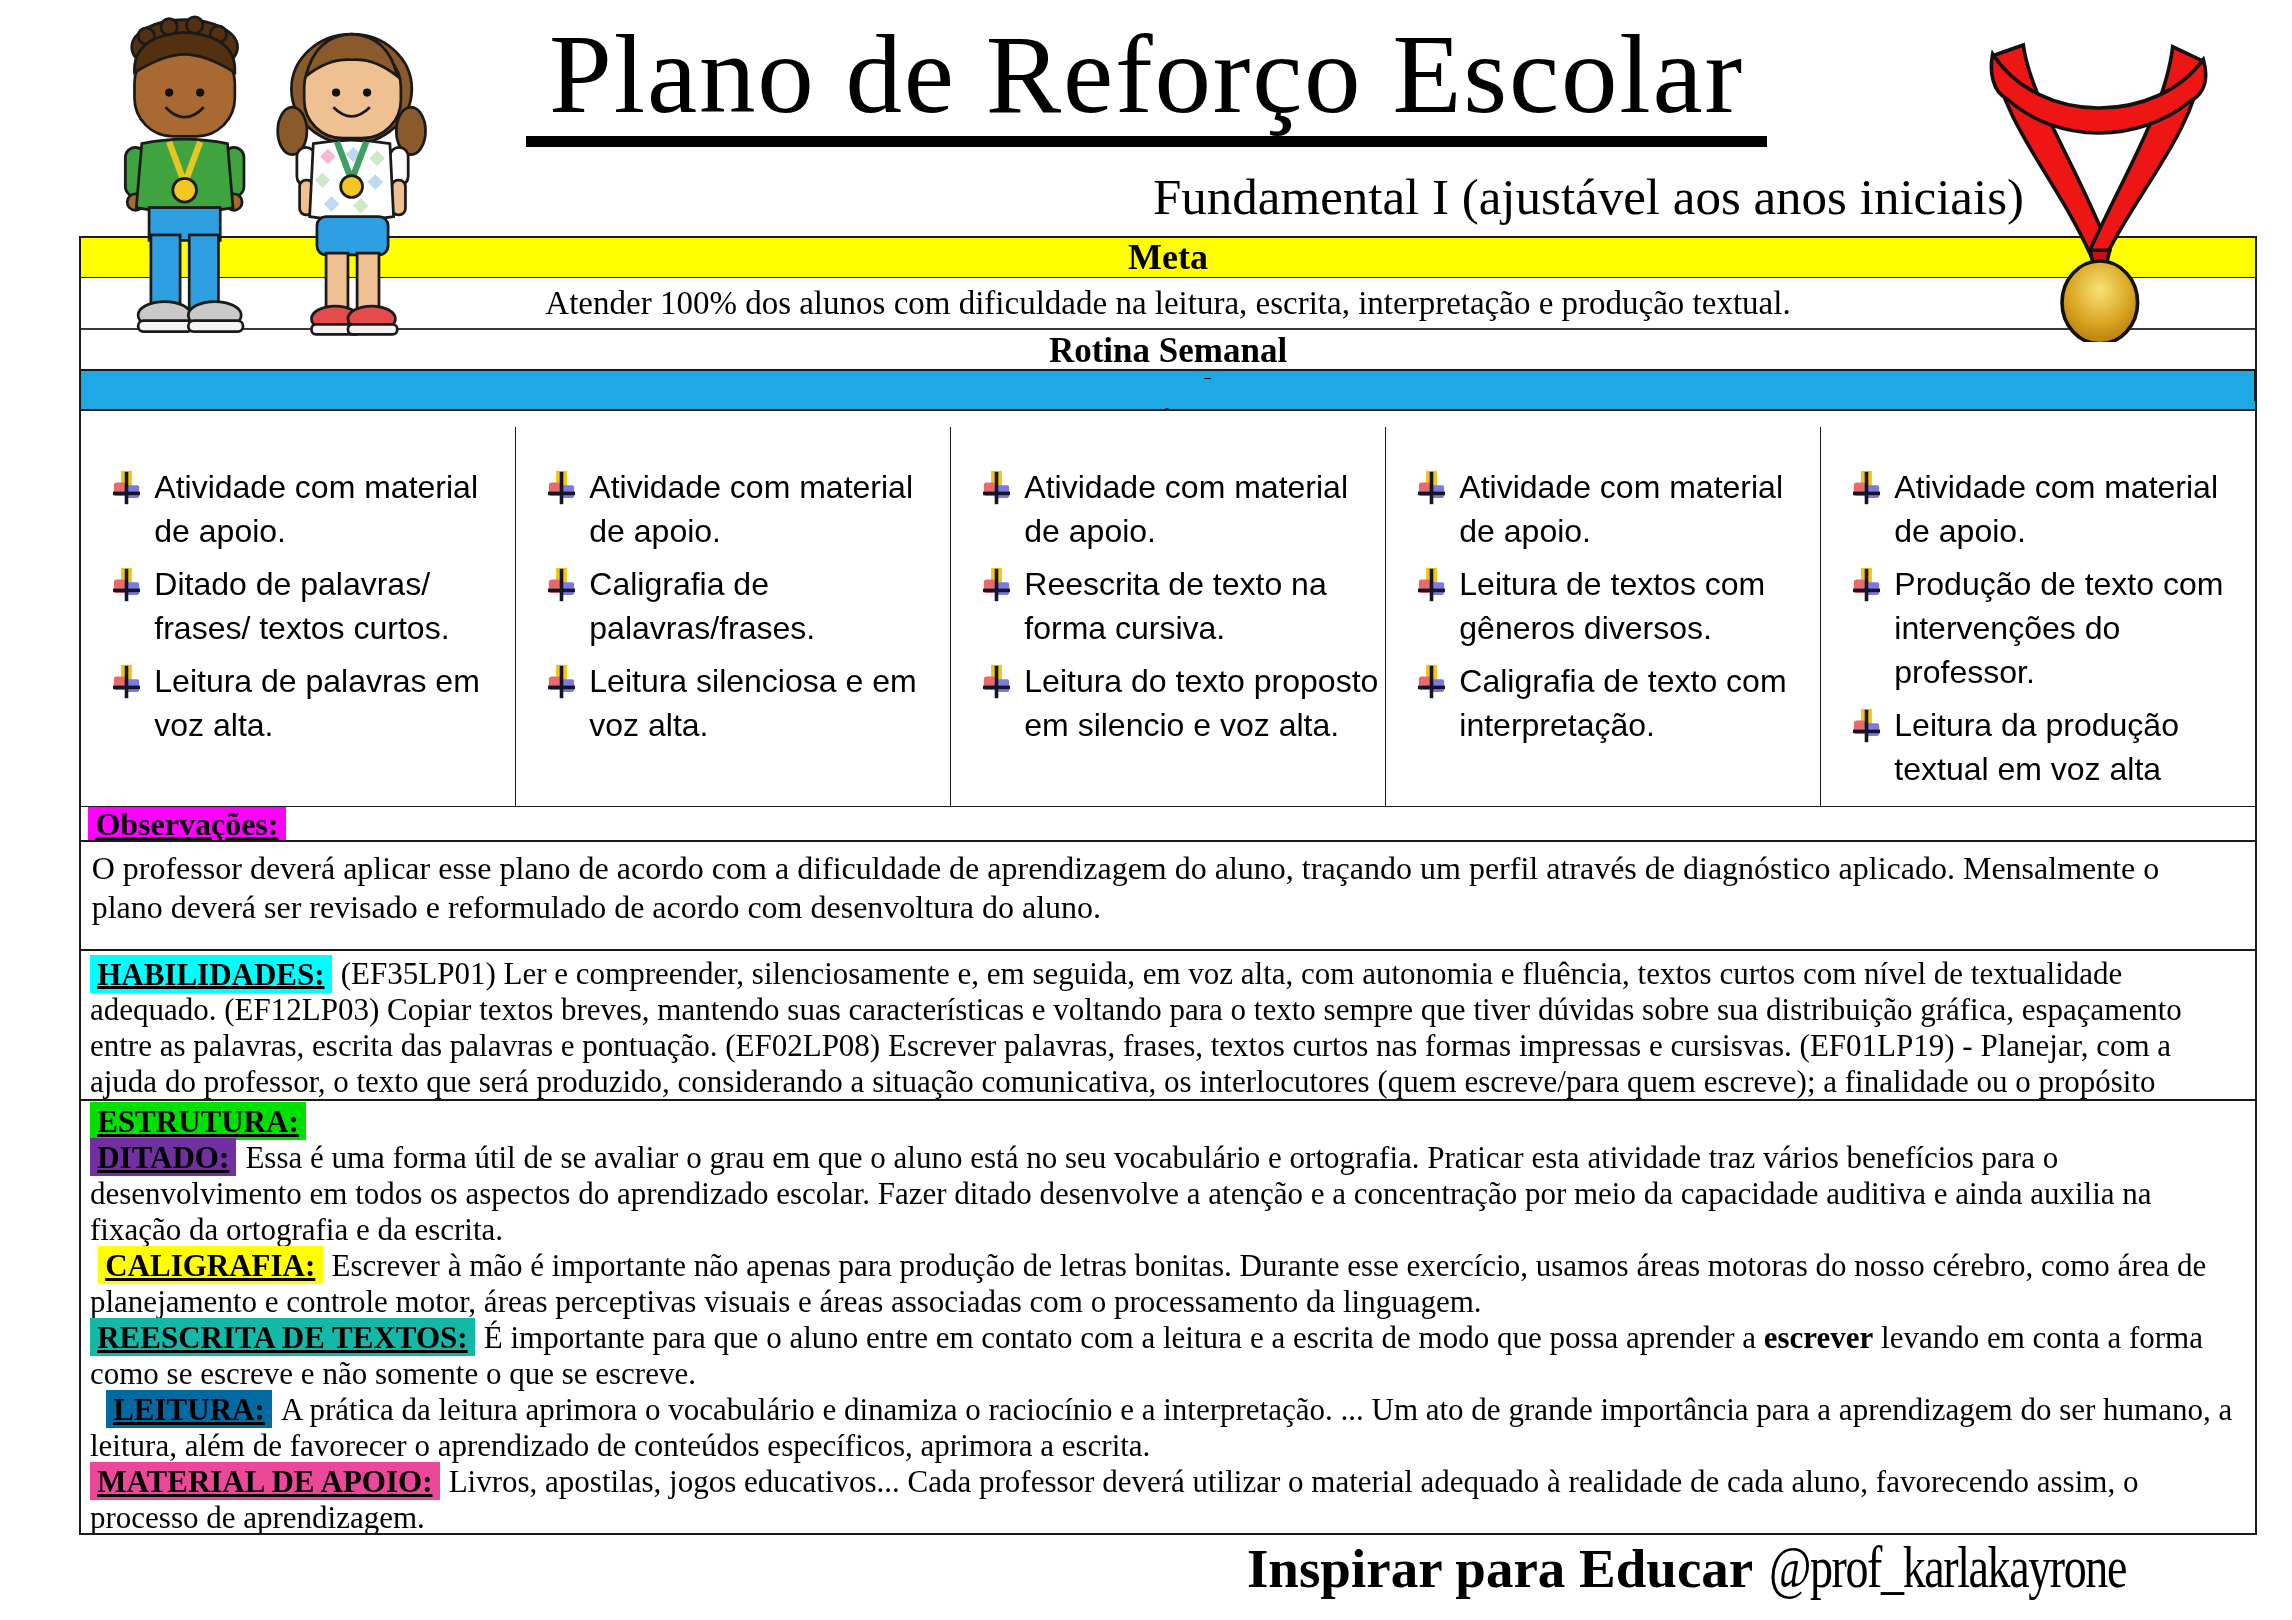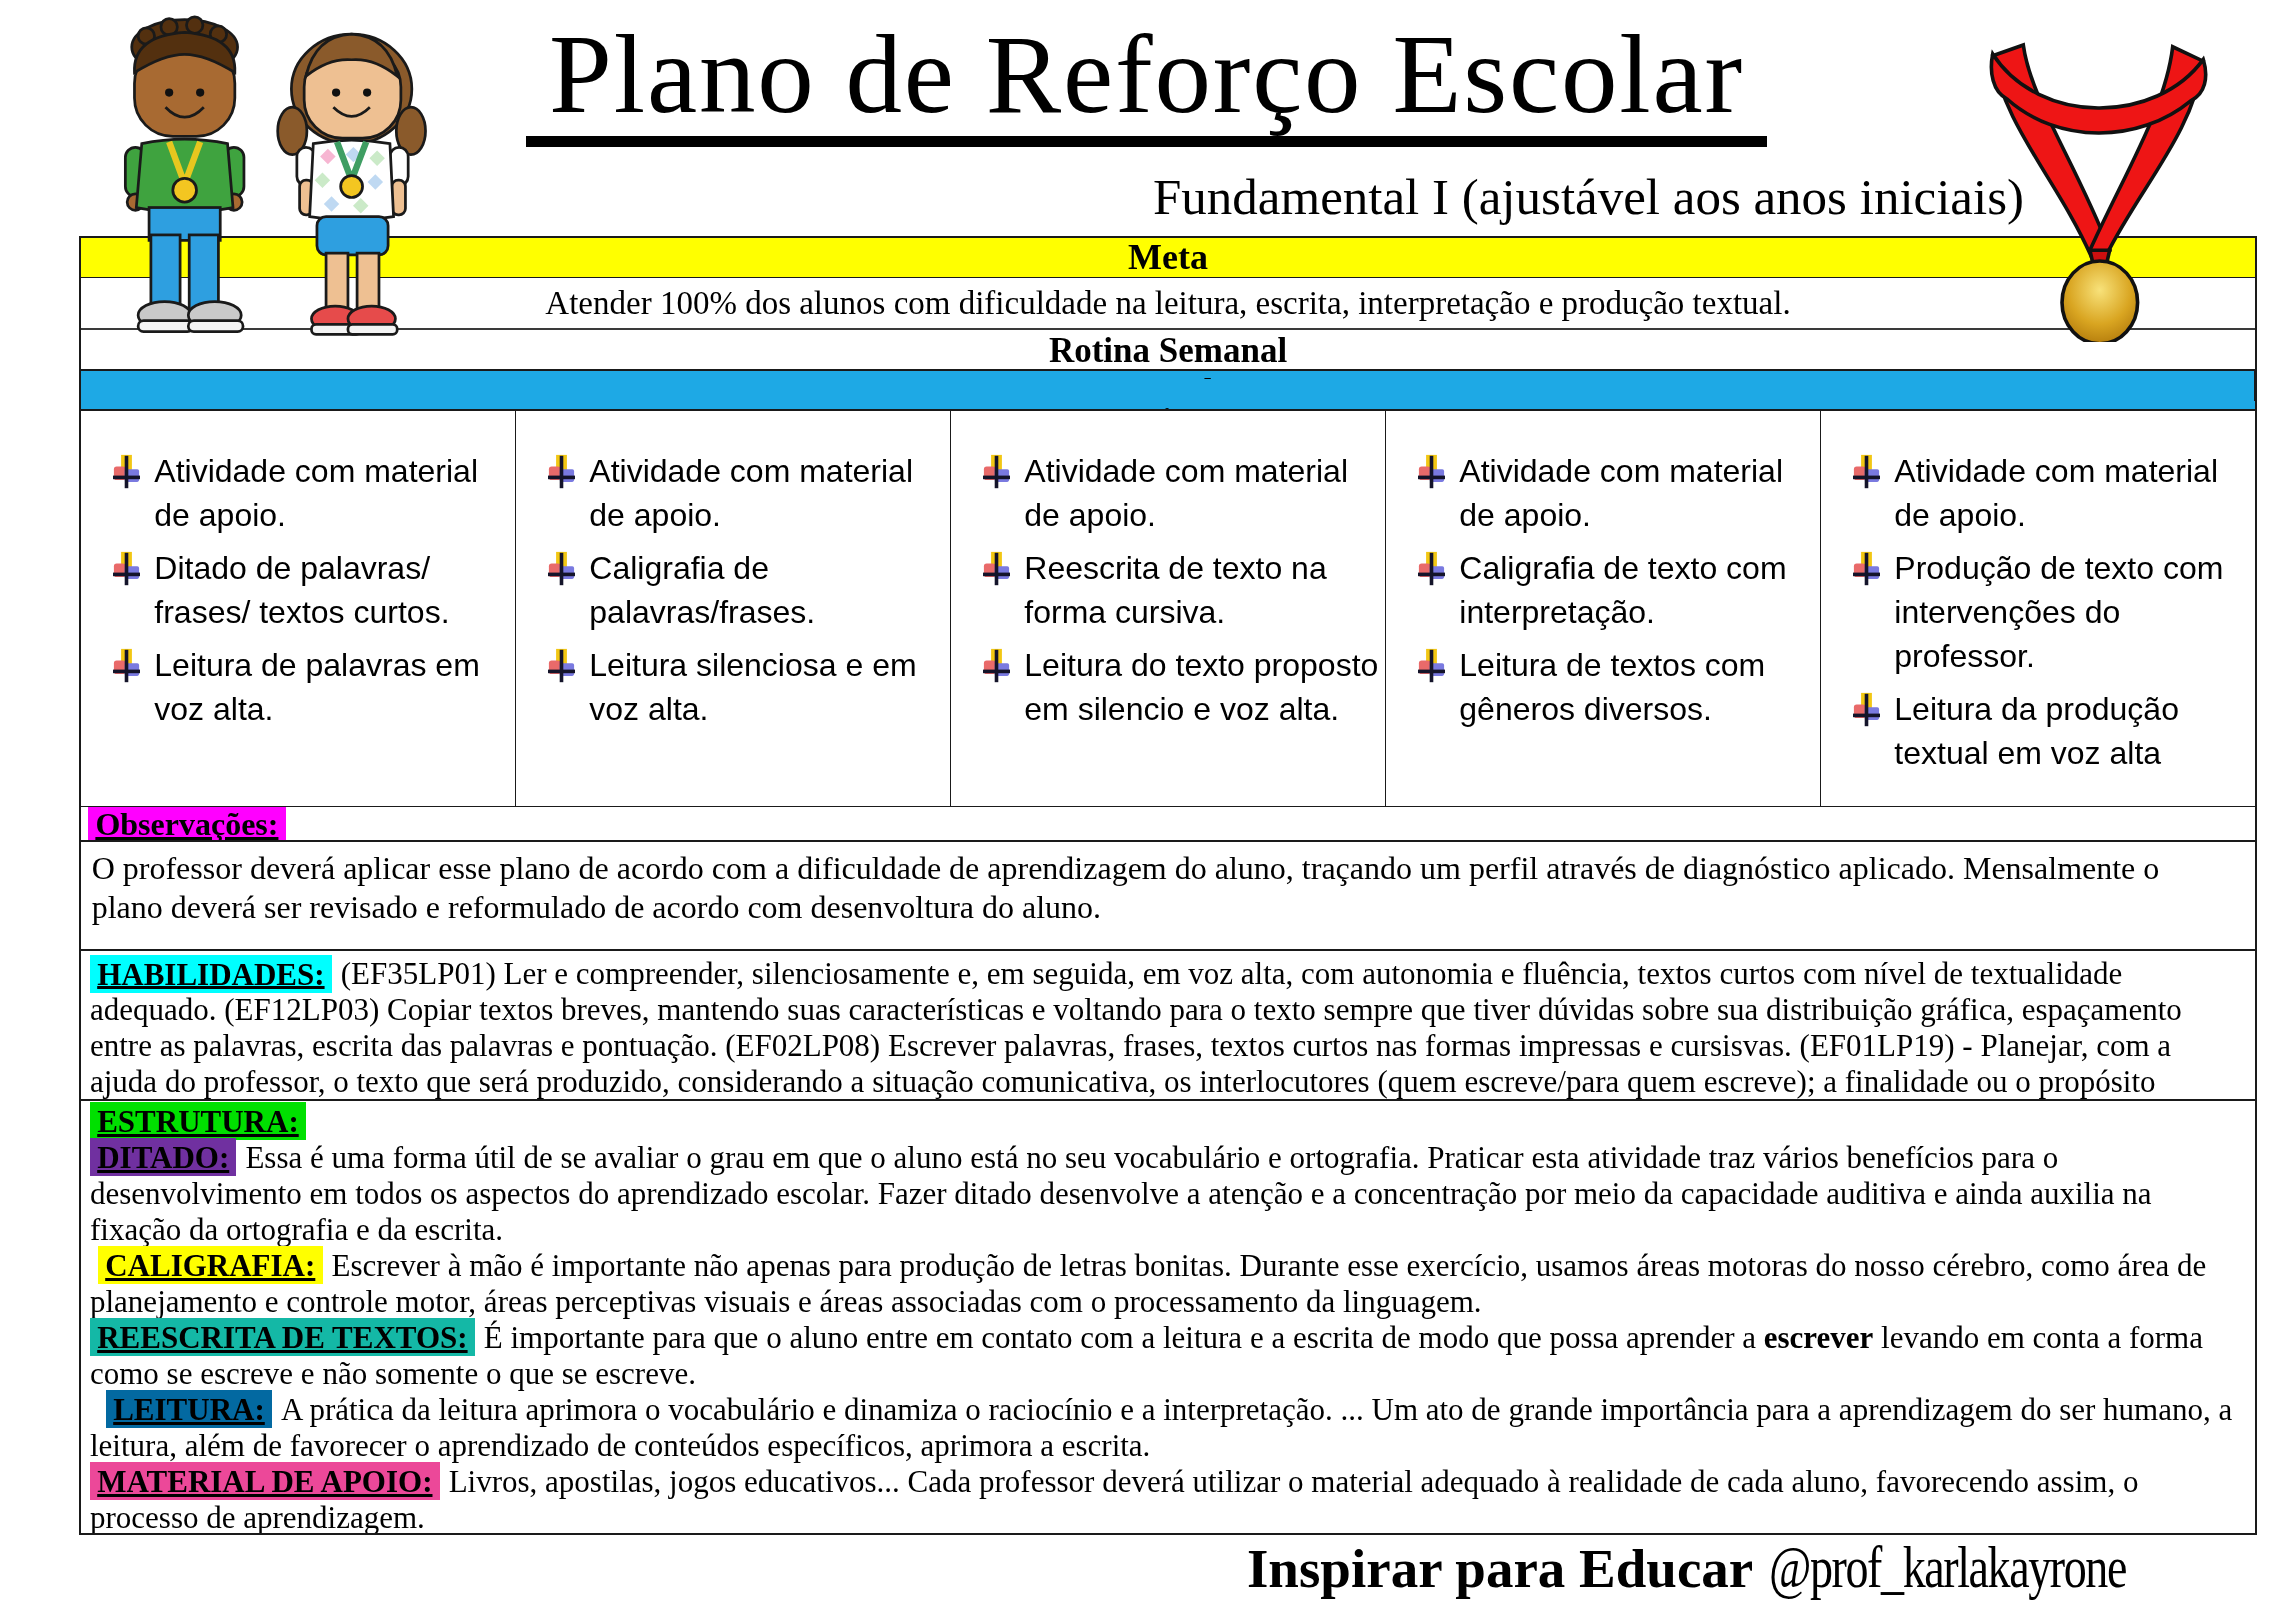--- a/index.html
+++ b/index.html
@@ -25,21 +25,21 @@
   .meta-text{height:52px;border-bottom:2.7px solid #3a3a3a;text-align:center;font-size:33px;line-height:50px;}
   .rotina{height:41px;border-bottom:2.7px solid #1a1a1a;text-align:center;font-weight:bold;font-size:35px;line-height:41px;}
 
   .day-head{display:flex;height:40px;border-bottom:2.7px solid #1a1a1a;flex-direction:column;}
   .day-head-cell{flex:1;border-right:1.8px solid #1a1a1a;text-align:center;font-weight:bold;
                  font-size:34px;line-height:39px;box-sizing:border-box;overflow:hidden;}
   .day-head-cell:last-child{border-right:none;}
 
   .day-body{display:flex;height:396px;border-bottom:1.8px solid #1a1a1a;}
   .day-cell{flex:1;border-right:1.8px solid #1a1a1a;box-sizing:border-box;
-            padding:38px 6px 0 32px;overflow:hidden;}
+            padding:38px 6px 0 32px;overflow:hidden;margin-top:16px;}
   .day-cell:last-child{border-right:none;}
   .activity{display:flex;gap:14.3px;font-family:"Liberation Sans",sans-serif;
             font-size:32px;line-height:44px;margin-bottom:9px;}
   .bullet{flex:0 0 27px;margin-top:5.4px;}
 
   .obs-label-row{height:35px;border-bottom:2.7px solid #1a1a1a;padding-left:7.2px;font-size:32px;line-height:34px;}
   .obs-text-row{height:109px;border-bottom:2.7px solid #1a1a1a;font-size:32px;line-height:39px;
                 padding:7.2px 27px 0 10.7px;}
   .hab-row{height:150px;border-bottom:2.7px solid #1a1a1a;font-size:31px;line-height:36px;
            padding:5.4px 21.5px 0 9px;}
@@ -292,33 +292,33 @@
           <div class="activity">
             <span class="bullet">
   <svg width="27" height="36" viewBox="0 0 30 40" xmlns="http://www.w3.org/2000/svg">
     <rect x="9" y="1" width="12" height="22" fill="#F2C713"></rect>
     <rect x="1" y="14" width="13" height="15" rx="3" fill="#E96A6A"></rect>
     <rect x="13" y="17" width="16" height="14" rx="2" fill="#7A7AE0"></rect>
     <rect x="13" y="2" width="4" height="36" fill="#14142a"></rect>
     <rect x="0" y="24" width="30" height="4" fill="#14142a"></rect>
   </svg>
 </span>
+            <span class="activity-text">Leitura de textos com gêneros diversos.</span>
+          </div>
+          <div class="activity">
+            <span class="bullet">
+  <svg width="27" height="36" viewBox="0 0 30 40" xmlns="http://www.w3.org/2000/svg">
+    <rect x="9" y="1" width="12" height="22" fill="#F2C713"></rect>
+    <rect x="1" y="14" width="13" height="15" rx="3" fill="#E96A6A"></rect>
+    <rect x="13" y="17" width="16" height="14" rx="2" fill="#7A7AE0"></rect>
+    <rect x="13" y="2" width="4" height="36" fill="#14142a"></rect>
+    <rect x="0" y="24" width="30" height="4" fill="#14142a"></rect>
+  </svg>
+</span>
             <span class="activity-text">Caligrafia de texto com interpretação.</span>
-          </div>
-          <div class="activity">
-            <span class="bullet">
-  <svg width="27" height="36" viewBox="0 0 30 40" xmlns="http://www.w3.org/2000/svg">
-    <rect x="9" y="1" width="12" height="22" fill="#F2C713"></rect>
-    <rect x="1" y="14" width="13" height="15" rx="3" fill="#E96A6A"></rect>
-    <rect x="13" y="17" width="16" height="14" rx="2" fill="#7A7AE0"></rect>
-    <rect x="13" y="2" width="4" height="36" fill="#14142a"></rect>
-    <rect x="0" y="24" width="30" height="4" fill="#14142a"></rect>
-  </svg>
-</span>
-            <span class="activity-text">Leitura de textos com gêneros diversos.</span>
           </div>
         </div>
         <div class="day-cell">
           <div class="activity">
             <span class="bullet">
   <svg width="27" height="36" viewBox="0 0 30 40" xmlns="http://www.w3.org/2000/svg">
     <rect x="9" y="1" width="12" height="22" fill="#F2C713"></rect>
     <rect x="1" y="14" width="13" height="15" rx="3" fill="#E96A6A"></rect>
     <rect x="13" y="17" width="16" height="14" rx="2" fill="#7A7AE0"></rect>
     <rect x="13" y="2" width="4" height="36" fill="#14142a"></rect>

